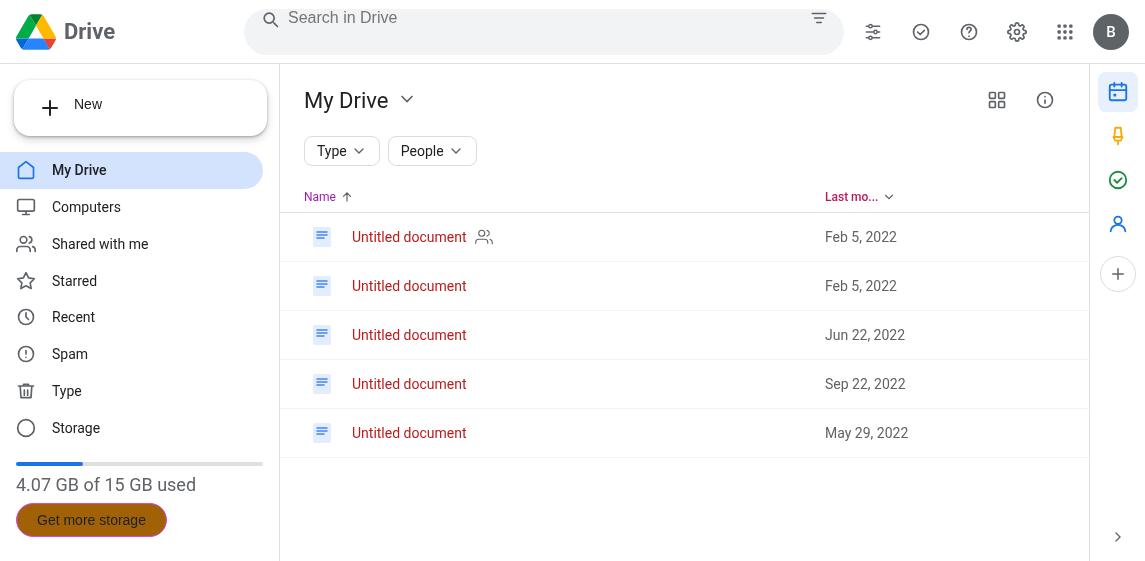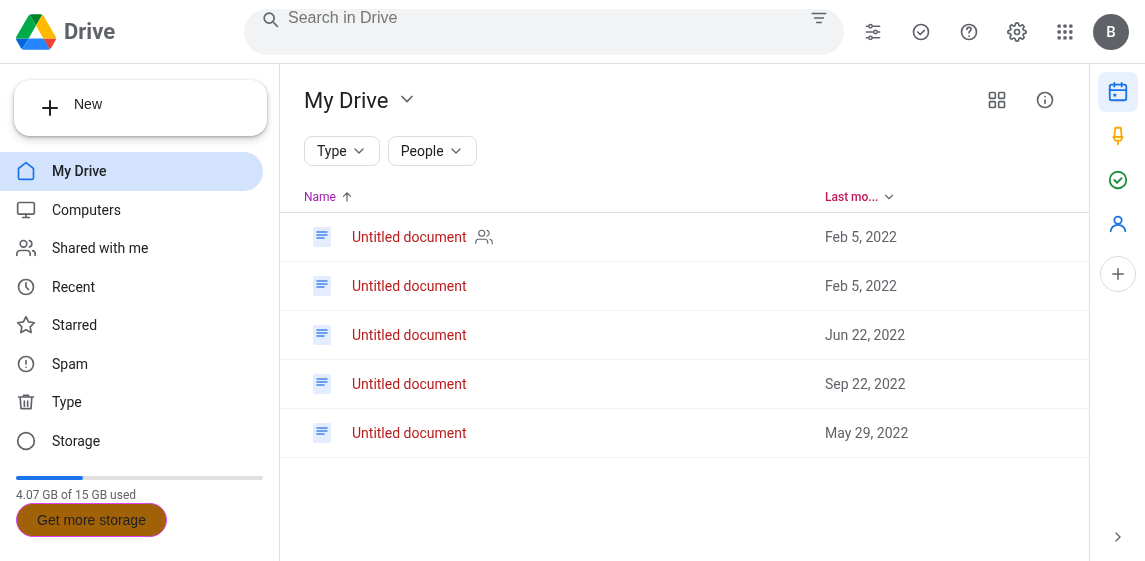--- a/index.html
+++ b/index.html
@@ -29,21 +29,21 @@
     .new-btn { display: flex; align-items: flex-start; gap: 12px; margin: 8px 12px 16px 14px; padding: 16px 24px; background: #fff; border: none; border-radius: 16px; cursor: pointer; font-size: 14px; font-weight: 500; color: #202124; box-shadow: 0 1px 3px rgba(0,0,0,0.3), 0 4px 8px rgba(0,0,0,0.15); }
     
     .nav-item { display: flex; align-items: center; gap: 16px; padding: 8px 16px; border-radius: 0 24px 24px 0; cursor: pointer; margin-right: 16px; font-size: 14px; color: #202124; height: 40px; }
     .nav-item.active { background: #d3e3fd; font-weight: 500; }
     .nav-item .nav-icon { color: #5f6368; display: flex; align-items: center; width: 20px; }
     .nav-item.active .nav-icon { color: #1a73e8; }
     
     .storage-section { padding: 16px; margin-top: auto; }
     .storage-bar-bg { height: 4px; background: #e0e0e0; border-radius: 2px; margin-bottom: 8px; }
     .storage-bar-fill { height: 4px; background: #1a73e8; border-radius: 2px; width: 27%; }
-    .storage-text { font-size: 12px; color: #5f6368; margin-bottom: 1px; }
+    .storage-text { font-size: 18px; color: #5f6368; margin-bottom: 8px; }
     .storage-btn { border: 1px solid #d946ef; border-radius: 20px; padding: 8px 20px; background: #a16207; cursor: pointer; font-size: 14px; color: #202124; text-align: center; }
     
     
     .main-content { flex: 1; display: flex; flex-direction: column; overflow: hidden; }
     .content-header { padding: 16px 24px 8px 24px; }
     .drive-title-row { display: flex; align-items: center; gap: 8px; margin-bottom: 16px; }
     .drive-title { font-size: 22px; font-weight: 400; color: #202124; }
     .title-chevron { color: #5f6368; cursor: pointer; }
     .view-controls { display: flex; align-items: center; gap: 8px; margin-left: auto; }
     
@@ -182,34 +182,34 @@
             <circle cx="9" cy="7" r="4" stroke="#5f6368" stroke-width="2"></circle>
             <path d="M23 21v-2a4 4 0 0 0-3-3.87M16 3.13a4 4 0 0 1 0 7.75" stroke="#5f6368" stroke-width="2" stroke-linecap="round"></path>
           </svg>
         </span>
         <span>Shared with me</span>
       </div>
 
       <div class="nav-item">
         <span class="nav-icon">
           <svg width="20" height="20" viewBox="0 0 24 24" fill="none">
+            <path d="M12 2l3.09 6.26L22 9.27l-5 4.87 1.18 6.88L12 17.77l-6.18 3.25L7 14.14 2 9.27l6.91-1.01L12 2z" stroke="#5f6368" stroke-width="2" stroke-linejoin="round"></path>
+          </svg>
+        </span>
+        <span>Starred</span>
+      </div>
+
+      <div class="nav-item">
+        <span class="nav-icon">
+          <svg width="20" height="20" viewBox="0 0 24 24" fill="none">
             <circle cx="12" cy="12" r="9" stroke="#5f6368" stroke-width="2"></circle>
             <path d="M12 7v5l3 3" stroke="#5f6368" stroke-width="2" stroke-linecap="round"></path>
           </svg>
         </span>
         <span>Recent</span>
-      </div>
-
-      <div class="nav-item">
-        <span class="nav-icon">
-          <svg width="20" height="20" viewBox="0 0 24 24" fill="none">
-            <path d="M12 2l3.09 6.26L22 9.27l-5 4.87 1.18 6.88L12 17.77l-6.18 3.25L7 14.14 2 9.27l6.91-1.01L12 2z" stroke="#5f6368" stroke-width="2" stroke-linejoin="round"></path>
-          </svg>
-        </span>
-        <span>Starred</span>
       </div>
 
       <div class="nav-item">
         <span class="nav-icon">
           <svg width="20" height="20" viewBox="0 0 24 24" fill="none">
             <circle cx="12" cy="12" r="9" stroke="#5f6368" stroke-width="2"></circle>
             <path d="M12 8v4M12 16h.01" stroke="#5f6368" stroke-width="2" stroke-linecap="round"></path>
           </svg>
         </span>
         <span>Spam</span>

